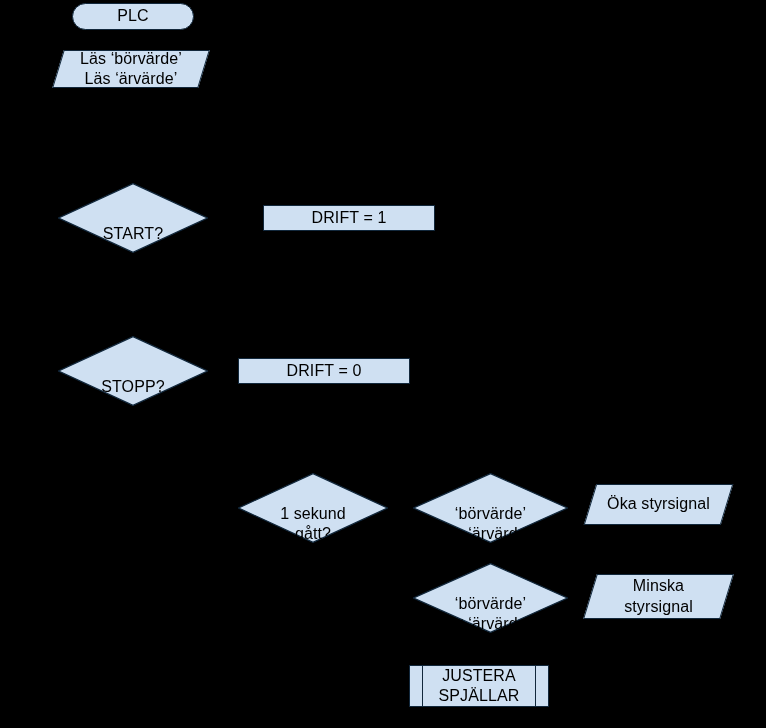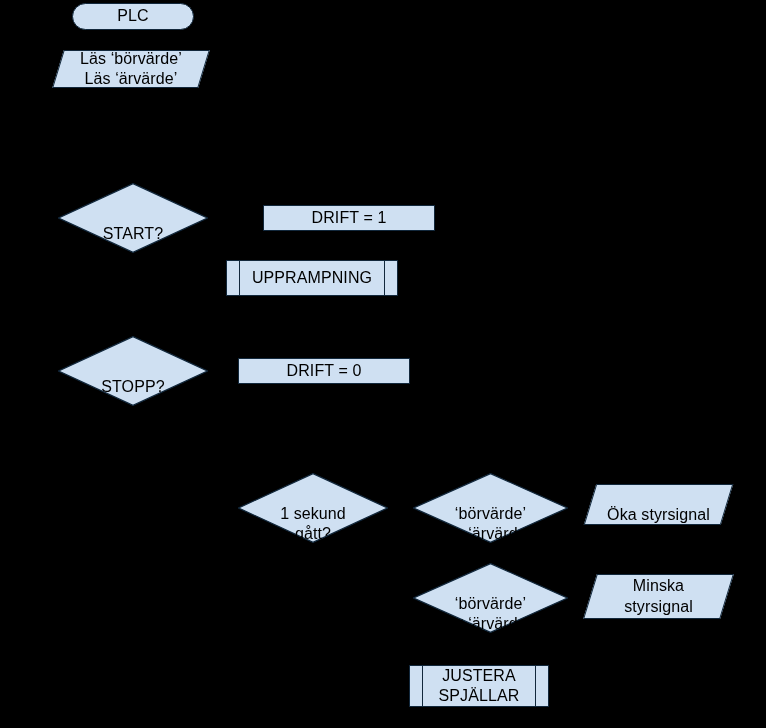--- a/index.html
+++ b/index.html
@@ -117,25 +117,20 @@
     <svg class="dia-skin" viewBox="0 0 150 70" preserveAspectRatio="none">
       <polygon points="75,0.6 149.4,35 75,69.4 0.6,35" fill="#cfe0f2" stroke="#12283c" stroke-width="1.2"></polygon>
     </svg>
     <span class="node-text">START?</span>
   </div>
 
   <div class="node rect" style="left:226px; top:205px; width:172px; height:26px;margin-left:37px;">
     <span class="node-text">DRIFT = 1</span>
   </div>
 
-  <div class="node predef" style="left:226px; top:260px; width:172px; height:36px;">
-    <span class="bar bar-left"></span>
-    <span class="bar bar-right"></span>
-    <span class="node-text">UPPRAMPNING</span>
-  </div>
 
   <div class="node diamond" style="left:58px; top:336px; width:150px; height:70px;">
     <svg class="dia-skin" viewBox="0 0 150 70" preserveAspectRatio="none">
       <polygon points="75,0.6 149.4,35 75,69.4 0.6,35" fill="#cfe0f2" stroke="#12283c" stroke-width="1.2"></polygon>
     </svg>
     <span class="node-text">STOPP?</span>
   </div>
 
   <div class="node rect" style="left:226px; top:358px; width:172px; height:26px;margin-left:12px;">
     <span class="node-text">DRIFT = 0</span>
@@ -152,21 +147,21 @@
   </div>
 
   <div class="node diamond" style="left:413px; top:473px; width:155px; height:70px;">
     <svg class="dia-skin" viewBox="0 0 155 70" preserveAspectRatio="none">
       <polygon points="77.5,0.6 154.4,35 77.5,69.4 0.6,35" fill="#cfe0f2" stroke="#12283c" stroke-width="1.2"></polygon>
     </svg>
     <span class="node-text">‘börvärde’
 &gt; ‘ärvärde</span>
   </div>
 
-  <div class="node para" style="left:590px; top:484px; width:137px; height:41px;align-items:flex-end;">
+  <div class="node para" style="left:590px; top:484px; width:137px; height:41px;">
     <span class="para-skin"></span>
     <span class="node-text">Öka styrsignal</span>
   </div>
 
   <div class="node diamond" style="left:413px; top:563px; width:155px; height:70px;">
     <svg class="dia-skin" viewBox="0 0 155 70" preserveAspectRatio="none">
       <polygon points="77.5,0.6 154.4,35 77.5,69.4 0.6,35" fill="#cfe0f2" stroke="#12283c" stroke-width="1.2"></polygon>
     </svg>
     <span class="node-text">‘börvärde’
 &lt; ‘ärvärde</span>

